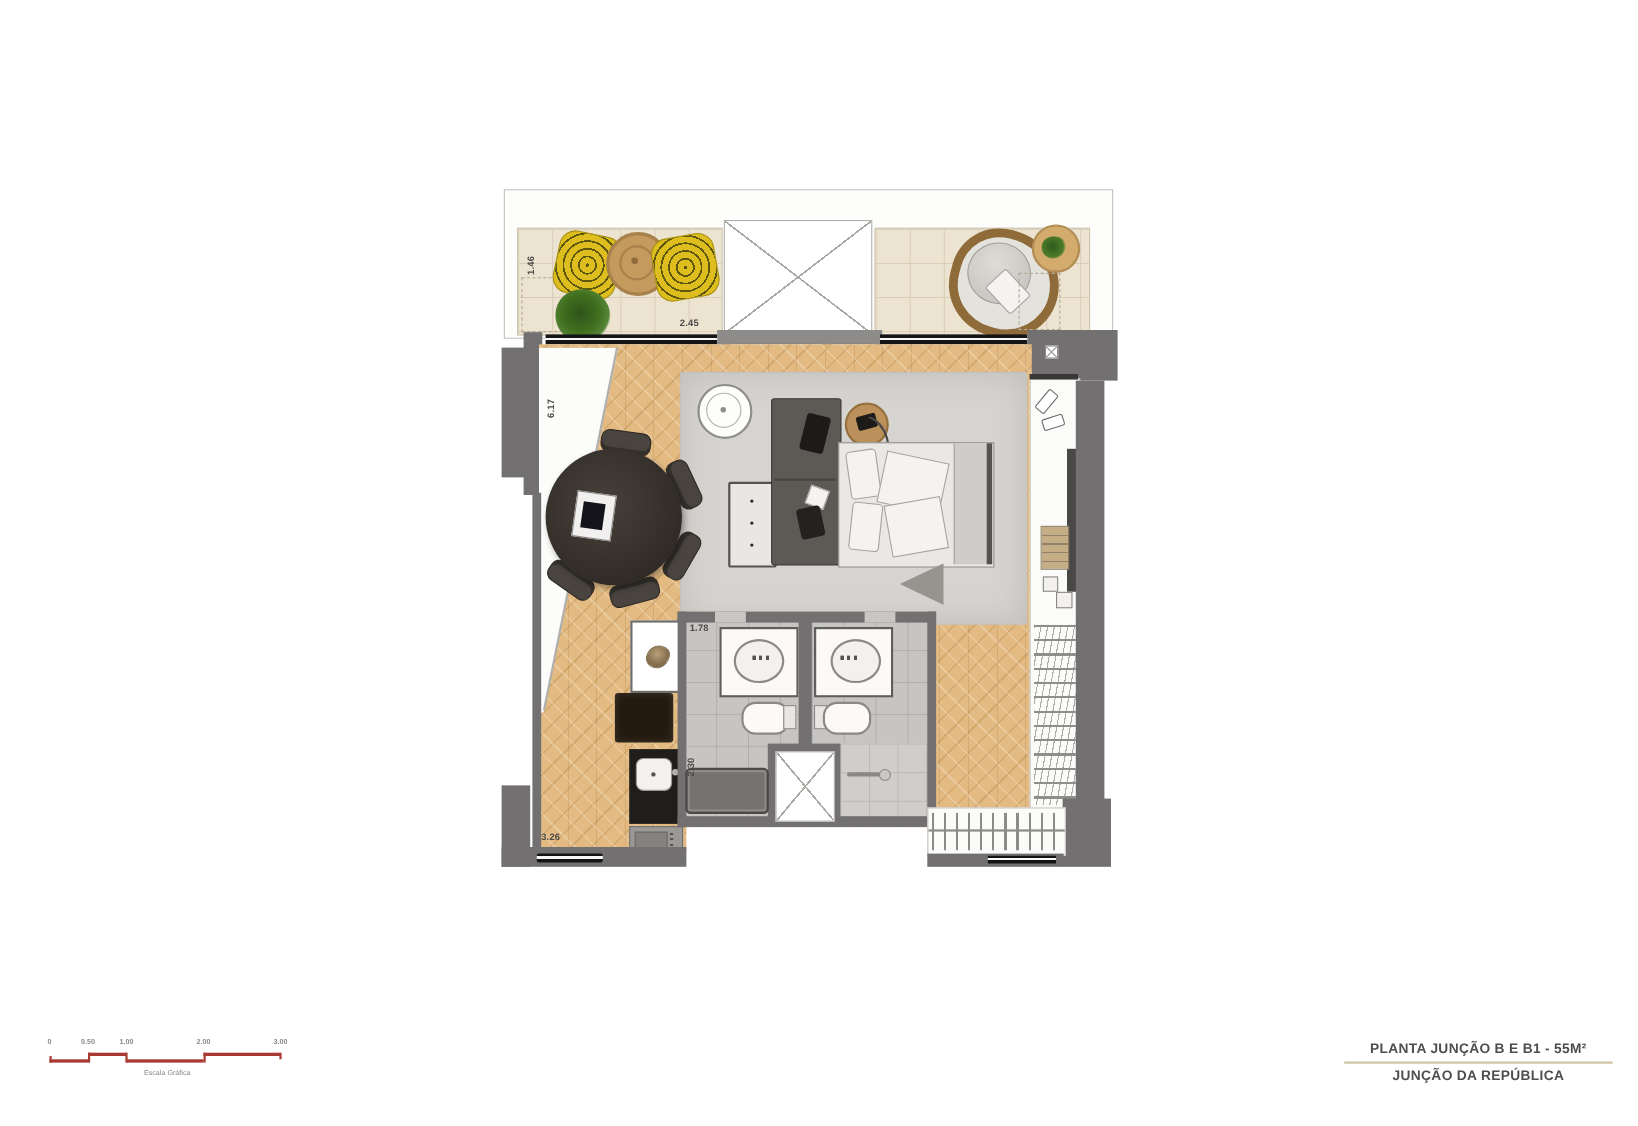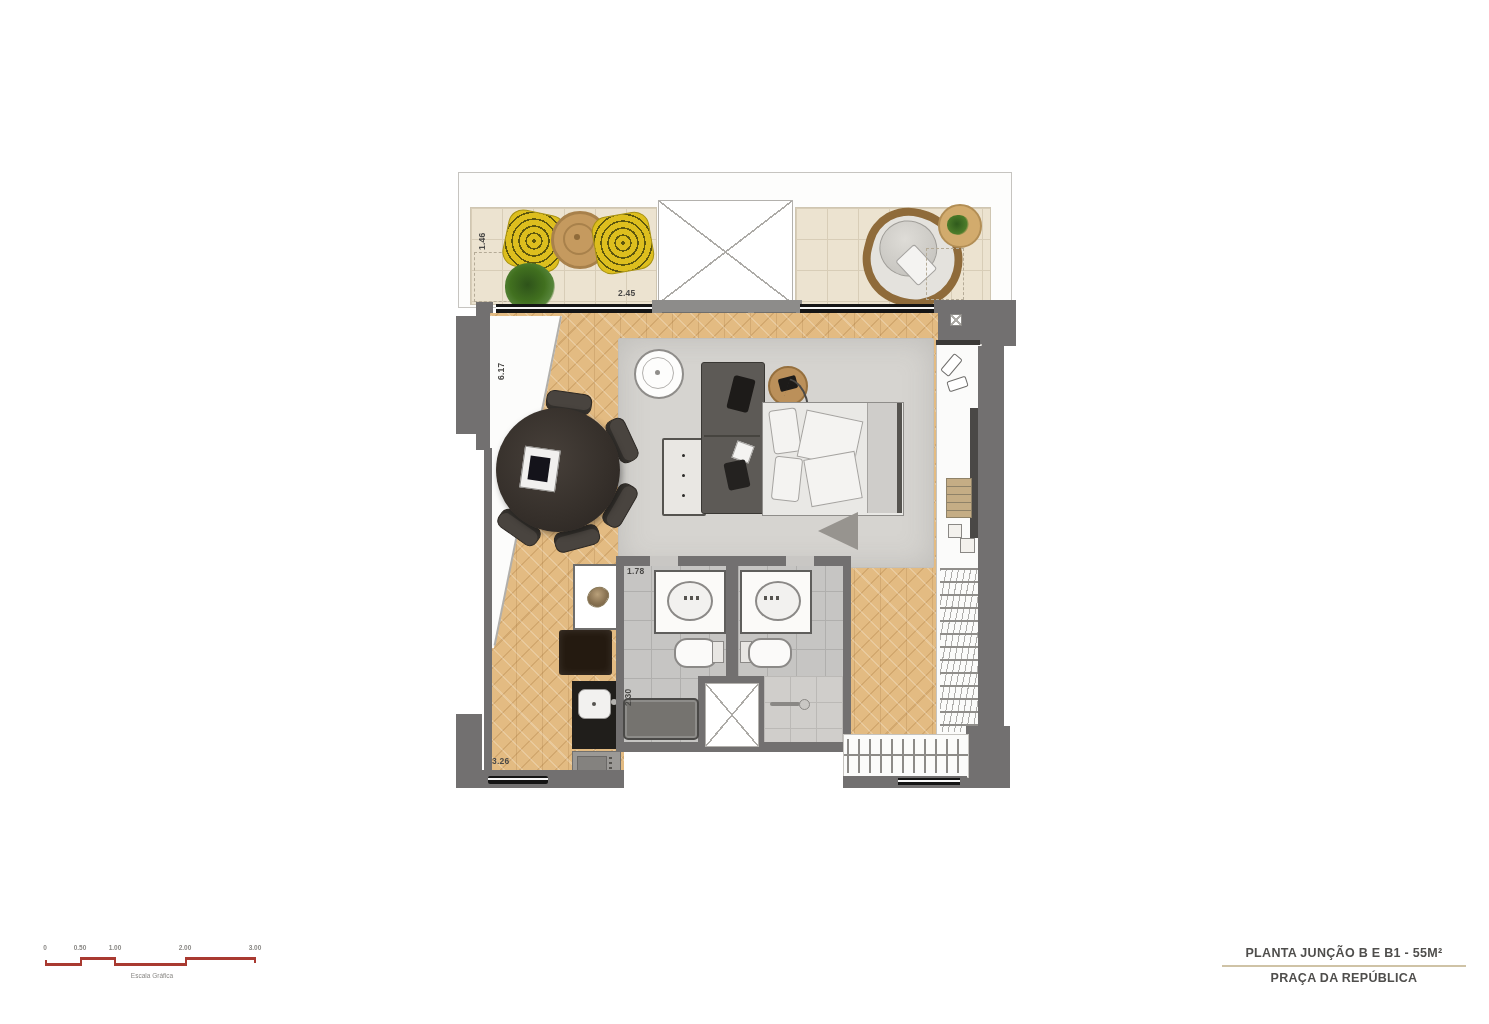--- a/index.html
+++ b/index.html
@@ -234,16 +234,16 @@
     <div class="seg" style="left:74px;top:13px;width:2px;height:9px;"></div>
     <div class="seg" style="left:145px;top:13px;width:2px;height:9px;"></div>
     <div class="seg" style="left:5px;top:16px;width:1.5px;height:6px;"></div>
     <div class="seg" style="left:214px;top:13px;width:1.5px;height:6px;"></div>
     <div class="abs" style="left:0;top:28px;width:224px;text-align:center;font-size:6.5px;color:#8a8885;">Escala Gráfica</div>
   </div>
 
   <div class="abs" style="left:1222px;top:946px;width:244px;text-align:center;">
     <div class="t1">PLANTA JUNÇÃO B E B1 - 55M²</div>
     <div style="height:2px;background:#cfc3a6;margin:5px 0 4px 0;"></div>
-    <div class="t1">PRAÇA DA REPÚBLICA</div>
+    <div class="t1">JUNÇÃO DA REPÚBLICA</div>
   </div>
 
 </div>
 
 </body></html>

